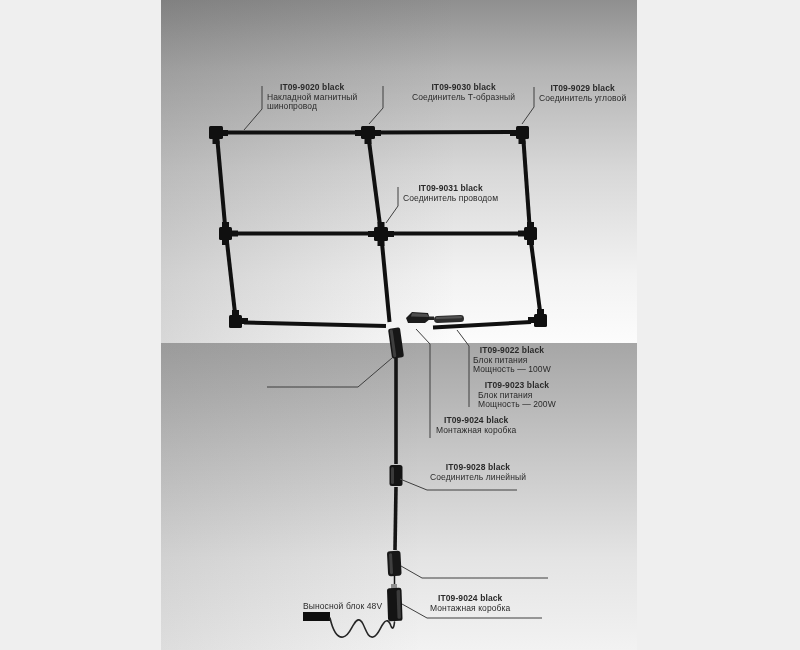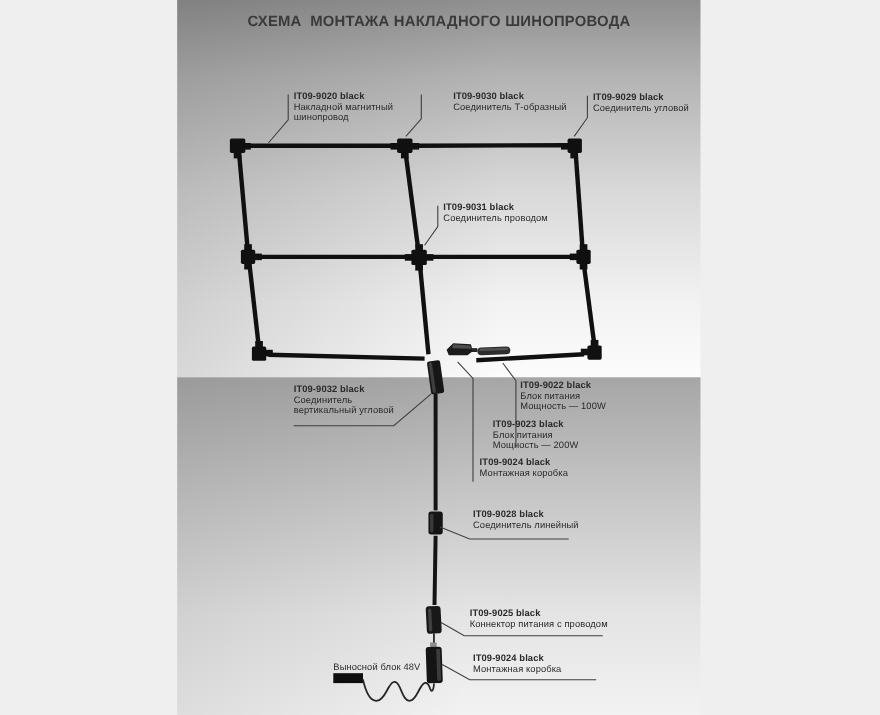--- a/index.html
+++ b/index.html
@@ -28,34 +28,33 @@
     position:absolute;left:161px;top:10px;width:476px;
     text-align:center;font-weight:bold;font-size:13.5px;line-height:19px;
     color:#3a3a3a;letter-spacing:0.2px;
   }
   .title div{white-space:pre;}
   svg.diagram{position:absolute;left:0;top:0;}
   .lbl{
     position:absolute;font-size:8.5px;line-height:9.5px;color:#2a2a2a;
     letter-spacing:0.1px;white-space:nowrap;
   }
-  .lbl .code{font-weight:bold;}
+  .lbl .code{font-weight:bold;text-align:center;}
 </style>
 </head>
 <body>
 
 <div class="canvas">
 
   <div class="stage">
     <div class="bg-top"></div>
     <div class="bg-bottom"></div>
   </div>
 
   <div class="title">
-    <div>СХЕМА  МОНТАЖА НАКЛАДНОГО ШИНОПРОВОДА</div>
   </div>
 
   <svg class="diagram" width="800" height="650" viewBox="0 0 800 650">
 
     <g stroke="#101010" stroke-width="4">
       <line x1="225" y1="132.5" x2="359" y2="132.5"></line>
       <line x1="377" y1="132.5" x2="514" y2="132"></line>
       <line x1="234" y1="233.5" x2="372" y2="233.5"></line>
       <line x1="390" y1="233.5" x2="522" y2="233.5"></line>
       <line x1="244" y1="322.5" x2="386" y2="326"></line>
@@ -190,46 +189,37 @@
     <div class="code">IT09-9031 black</div>
     <div>Соединитель проводом</div>
   </div>
 
   <div class="lbl" style="left:473px;top:346px">
     <div class="code">IT09-9022 black</div>
     <div>Блок питания</div>
     <div>Мощность — 100W</div>
   </div>
 
-  <div class="lbl" style="left:448px;top:381px">
+  <div class="lbl" style="left:478px;top:381px">
     <div class="code">IT09-9023 black</div>
     <div>Блок питания</div>
     <div>Мощность — 200W</div>
   </div>
 
   <div class="lbl" style="left:436px;top:416px">
     <div class="code">IT09-9024 black</div>
     <div>Монтажная коробка</div>
   </div>
 
-  <div class="lbl" style="left:267px;top:349px">
-    <div class="code">IT09-9032 black</div>
-    <div>Соединитель</div>
-    <div>вертикальный угловой</div>
-  </div>
 
   <div class="lbl" style="left:430px;top:463px">
     <div class="code">IT09-9028 black</div>
     <div>Соединитель линейный</div>
   </div>
 
-  <div class="lbl" style="left:427px;top:553px">
-    <div class="code">IT09-9025 black</div>
-    <div>Коннектор питания с проводом</div>
-  </div>
 
   <div class="lbl" style="left:430px;top:594px">
     <div class="code">IT09-9024 black</div>
     <div>Монтажная коробка</div>
   </div>
 
   <div class="lbl" style="left:303px;top:602px">
     <div>Выносной блок 48V</div>
   </div>
 

